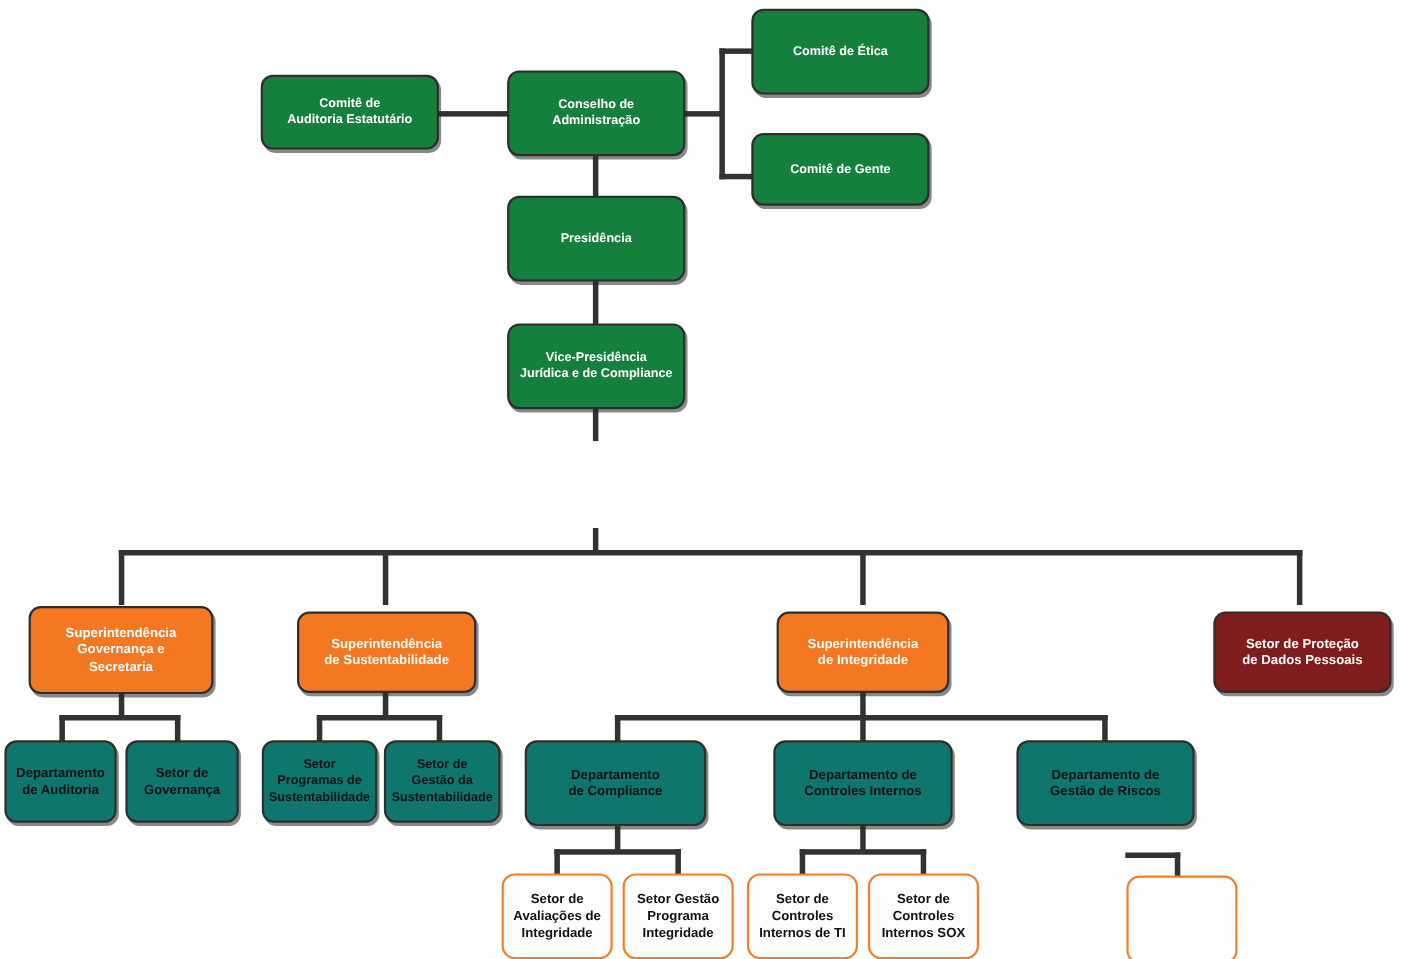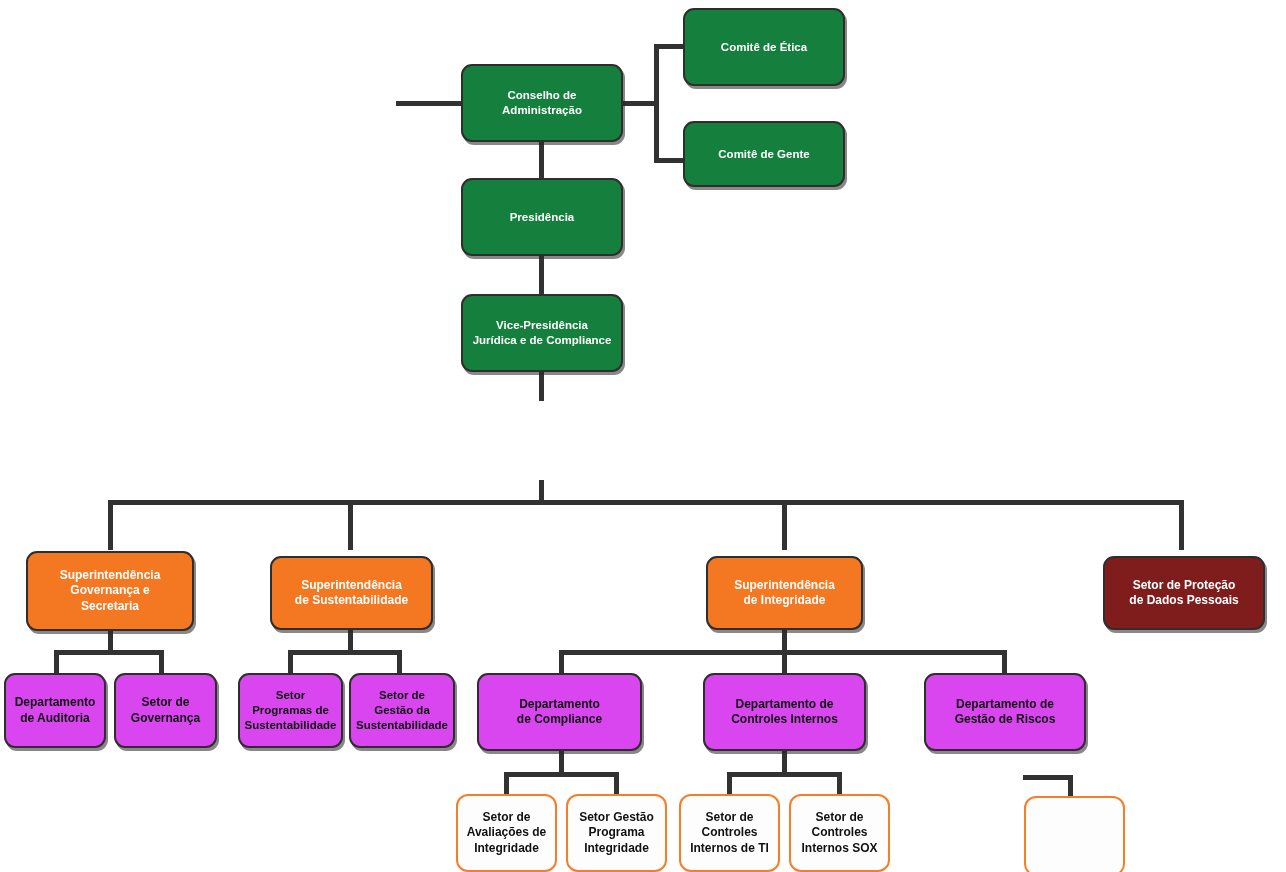--- a/index.html
+++ b/index.html
@@ -59,21 +59,21 @@
     background:#7f1d1d;
     border:2.5px solid #2f2d2e;
     color:#ffffff;
     font-weight:bold;
     font-size:12px;
     box-shadow:2px 3px 0 rgba(40,38,39,.55);
   }
 
   
   .n-peach{
-    background:#d946ef;
+    background:#0f766e;
     border:2.5px solid #2f2d2e;
     color:#111111;
     font-weight:bold;
     font-size:12px;
     box-shadow:2px 3px 0 rgba(40,38,39,.55);
   }
 
   
   .n-white{
     background:#fdfdfd;
@@ -132,20 +132,26 @@
   <div class="ln v" style="left:614px;top:772px;height:24px;"></div>
 
   <div class="ln v" style="left:782px;top:748px;height:25px;"></div>
   <div class="ln h" style="left:727px;top:772px;width:115px;"></div>
   <div class="ln v" style="left:727px;top:772px;height:24px;"></div>
   <div class="ln v" style="left:837px;top:772px;height:24px;"></div>
 
   <div class="ln h" style="left:1023px;top:775px;width:50px;"></div>
   <div class="ln v" style="left:1068px;top:775px;height:24px;"></div>
 
+  <div class="node n-grey" style="left:237px;top:68px;width:162px;height:68px;">
+    <span class="lbl">
+      <span>Comitê de</span><br>
+      <span>Auditoria Estatutário</span>
+    </span>
+  </div>
 
   <div class="node n-grey" style="left:461px;top:64px;width:162px;height:78px;">
     <span class="lbl">
       <span>Conselho de</span><br>
       <span>Administração</span>
     </span>
   </div>
 
   <div class="node n-grey" style="left:683px;top:8px;width:162px;height:78px;">
     <span class="lbl">Comitê de Ética</span>

